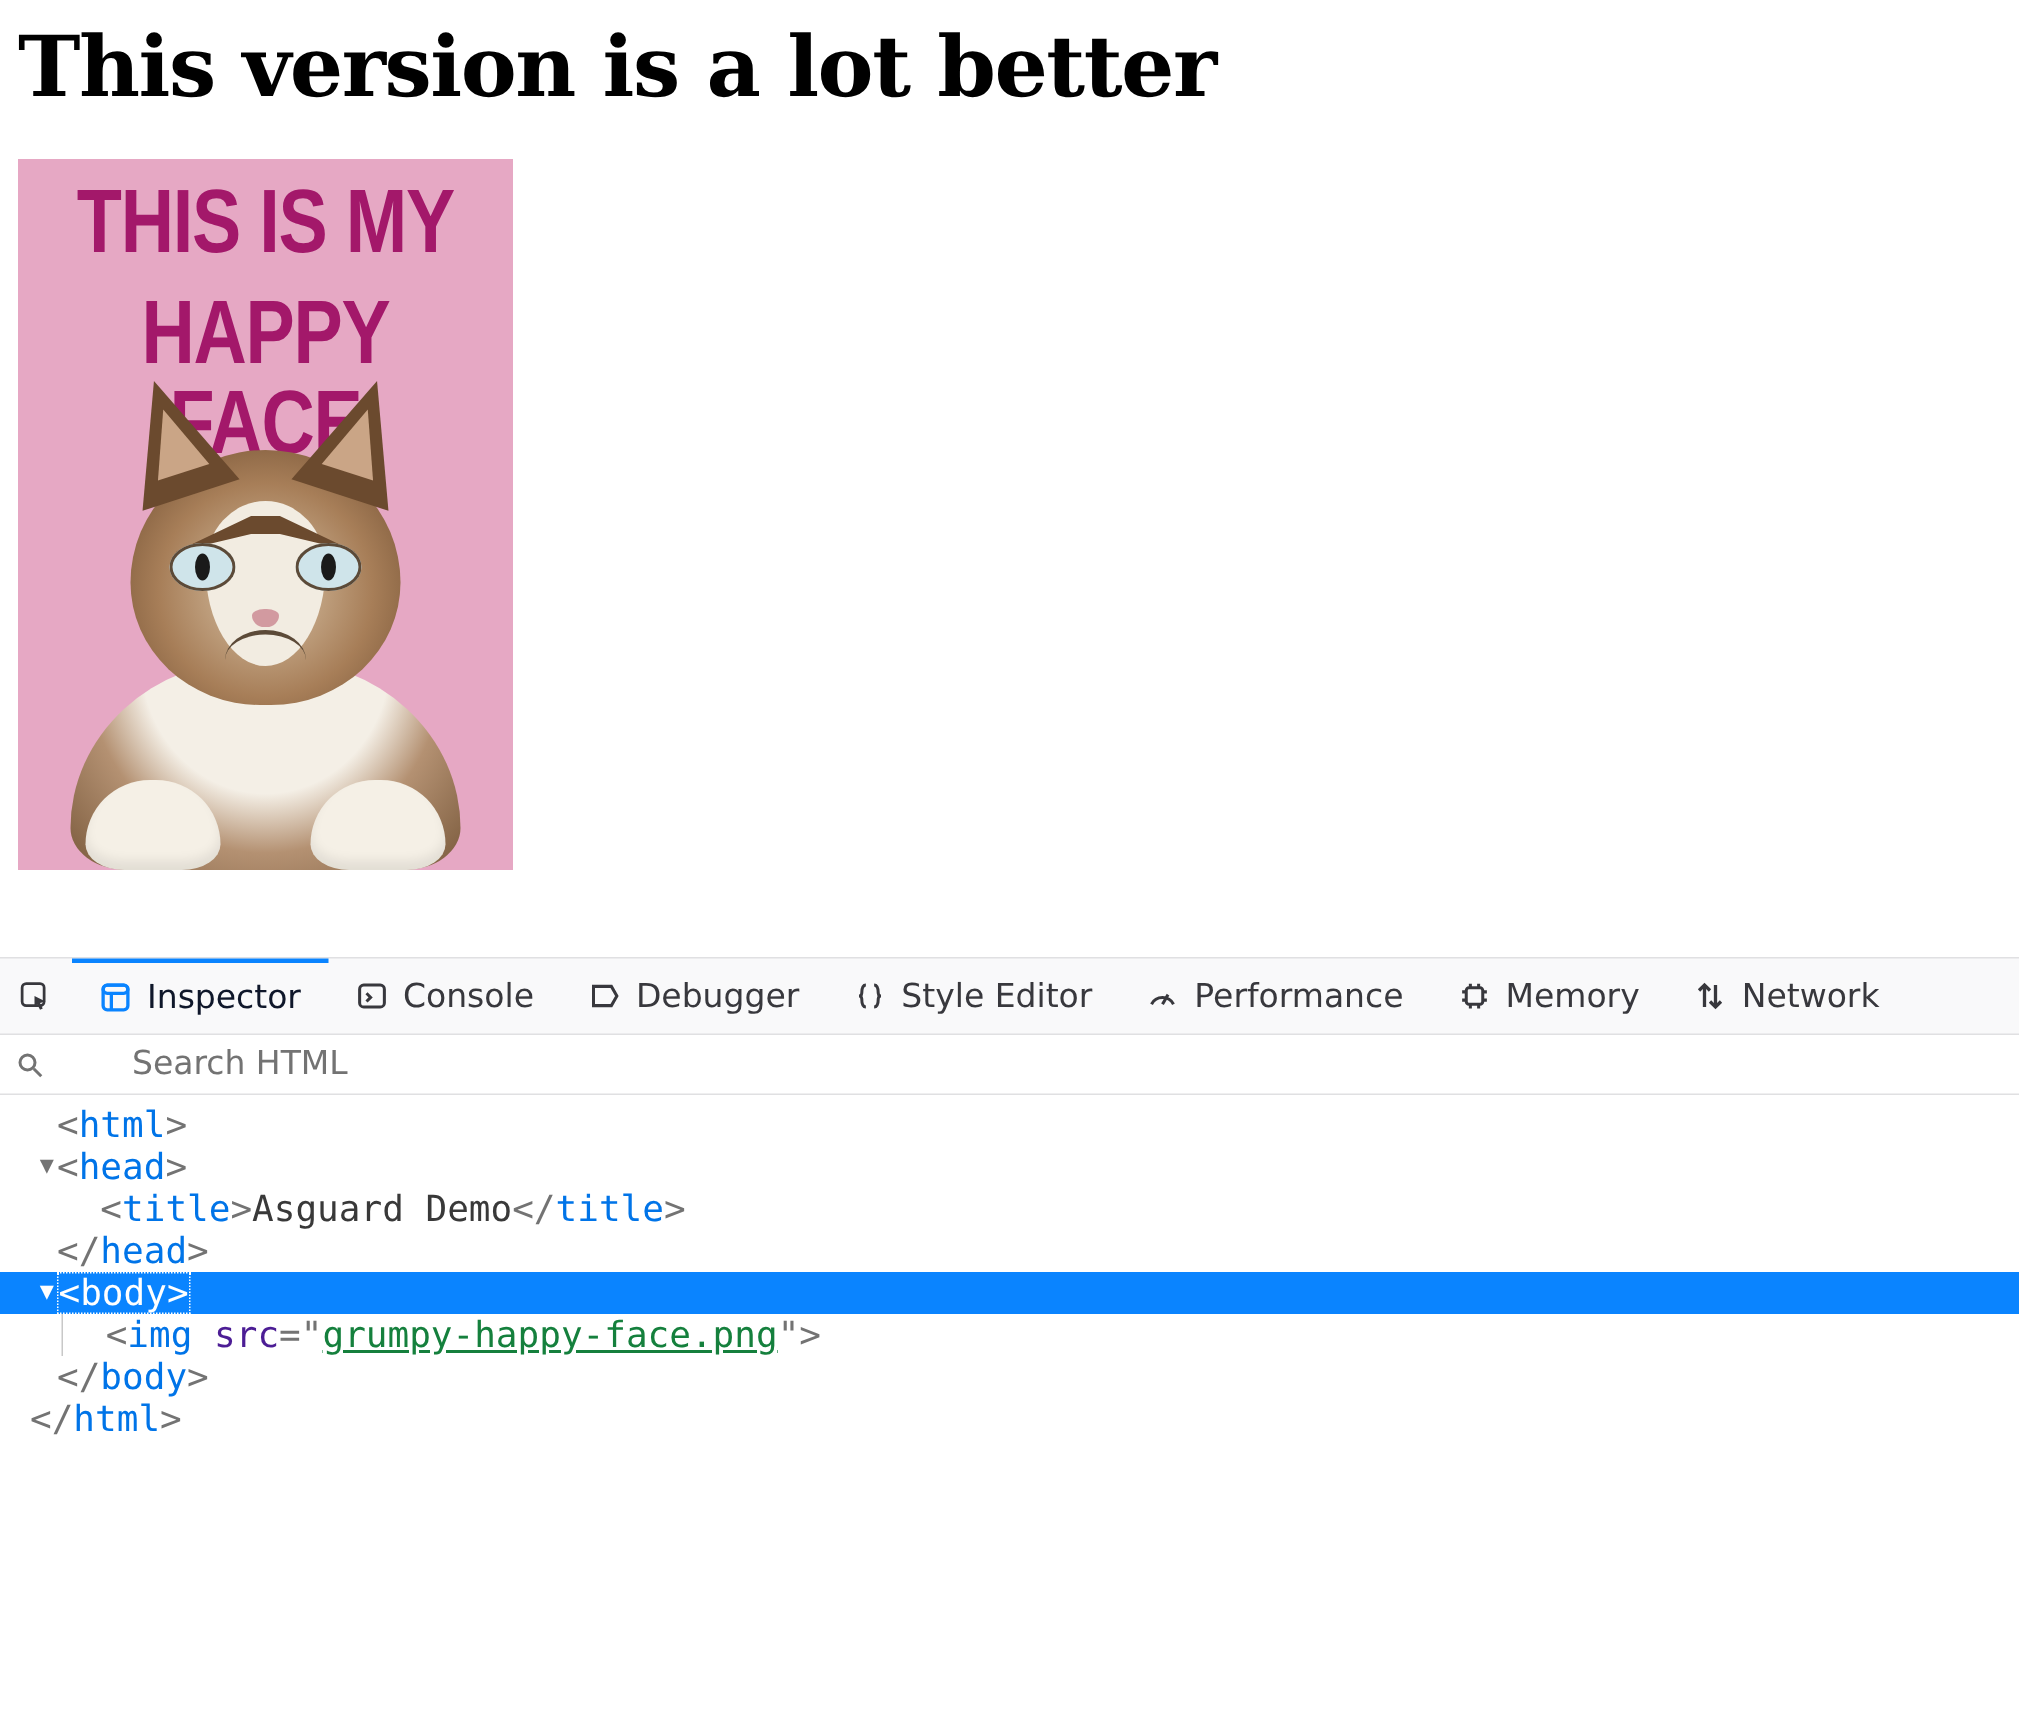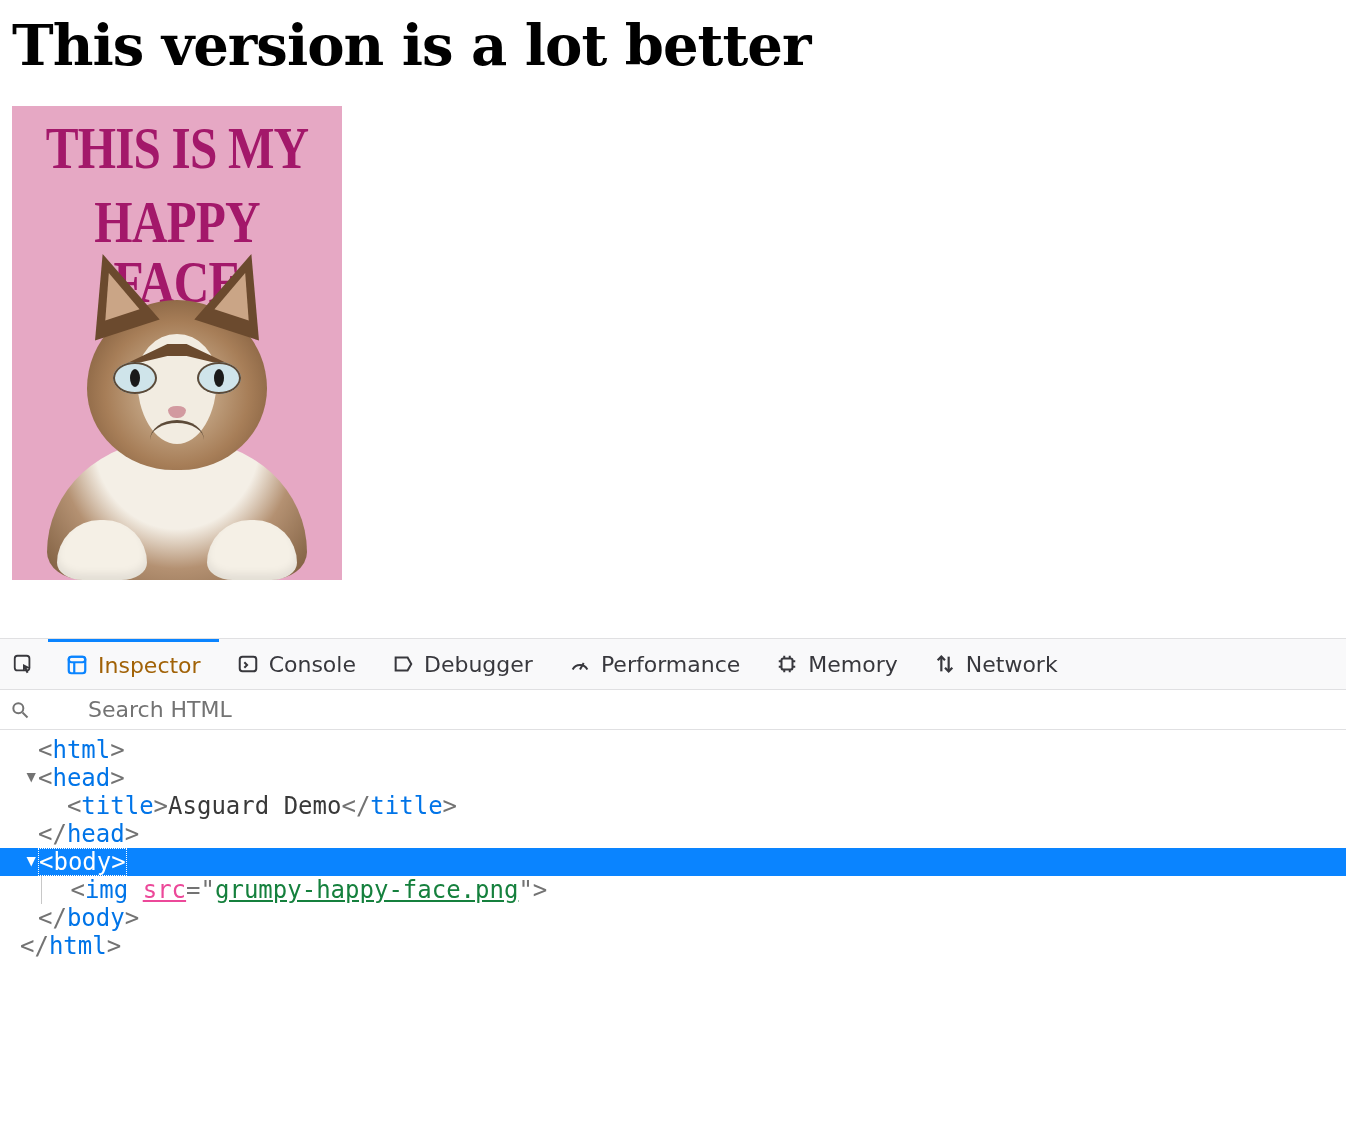--- a/index.html
+++ b/index.html
@@ -18,21 +18,21 @@
     margin: 0 0 28px 0;
     font-size: 56px;
     font-weight: 900;
     letter-spacing: -1px;
   }
   .meme {
     width: 330px;
     height: 474px;
     background: #e6a8c4;
     position: relative;
-    font-family: Liberation Serif, serif;
+    font-family: Liberation Sans, sans-serif;
     overflow: hidden;
   }
   .meme .line1, .meme .line2 {
     position: absolute;
     width: 100%;
     text-align: center;
     color: #a3186a;
     font-weight: 900;
     letter-spacing: -1px;
     line-height: 1;
@@ -137,21 +137,21 @@
     border-bottom: 1px solid #e0e0e2;
   }
   .tool-btn {
     display: flex; align-items: center; gap: 10px;
     padding: 0 18px; height: 100%;
     color: #38383d;
   }
   .tool-btn svg { width: 22px; height: 22px; display:block; }
   .tool-btn.picker { padding: 0 14px 0 12px; }
   .tool-btn.active {
-    color: #a16207;
+    color: #0f172a;
     border-top: 3px solid #0a84ff;
     margin-top: -1px;
     padding-top: 0;
   }
   .tool-btn.active svg { stroke: #0a84ff; }
 
   .searchbar {
     display:flex; align-items:center; gap:8px;
     padding: 6px 10px;
     border-bottom: 1px solid #e0e0e2;
@@ -177,21 +177,21 @@
     transform: translateY(-2px);
   }
   .twisty.open::before { content:"\25BE"; }
   .twisty.none::before { content:" "; }
   .tree .ind { display:inline-block; }
   .guide { border-left:1px solid #c8c8c8; margin-left:3px; padding-left:14px; display:inline-block;}
   .dotted { outline:1px dotted #fff; outline-offset:-1px; padding:0 1px;}
 
   .pun { color:#737373; }
   .tag { color:#0074e8; }
-  .attr-name { color:#ec4899;text-decoration:underline; }
+  .attr-name { color:#4c1d95; }
   .attr-val  { color:#15803d; text-decoration: underline; }
   .txt { color:#393939; }
   .sel .pun, .sel .attr-name, .sel .attr-val, .sel .txt { color:#fff; }
 </style>
 </head>
 <body>
 
 <div class="page">
   <h1>This version is a lot better</h1>
   <div class="meme">
@@ -242,20 +242,27 @@
       <span>Console</span>
     </div>
 
     <div class="tool-btn">
       <svg viewBox="0 0 24 24" fill="none" stroke="#38383d" stroke-width="2.2">
         <path d="M4 5 H17 L21 12 L17 19 H4 Z"></path>
       </svg>
       <span>Debugger</span>
     </div>
 
+    <div class="tool-btn">
+      <svg viewBox="0 0 24 24" fill="none" stroke="#38383d" stroke-width="2.2">
+        <path d="M9 4 C6 4 6 8 6 10 C6 12 4 12 4 12 C4 12 6 12 6 14 C6 16 6 20 9 20"></path>
+        <path d="M15 4 C18 4 18 8 18 10 C18 12 20 12 20 12 C20 12 18 12 18 14 C18 16 18 20 15 20"></path>
+      </svg>
+      <span>Style Editor</span>
+    </div>
 
     <div class="tool-btn">
       <svg viewBox="0 0 24 24" fill="none" stroke="#38383d" stroke-width="2.2">
         <path d="M4 18 A9 9 0 0 1 20 18"></path>
         <line x1="12" y1="18" x2="16" y2="11"></line>
       </svg>
       <span>Performance</span>
     </div>
 
     <div class="tool-btn">

